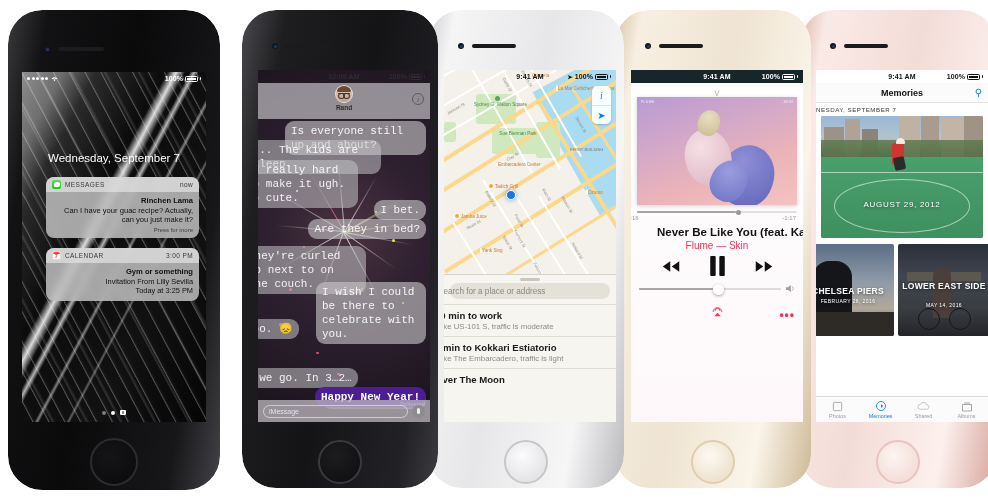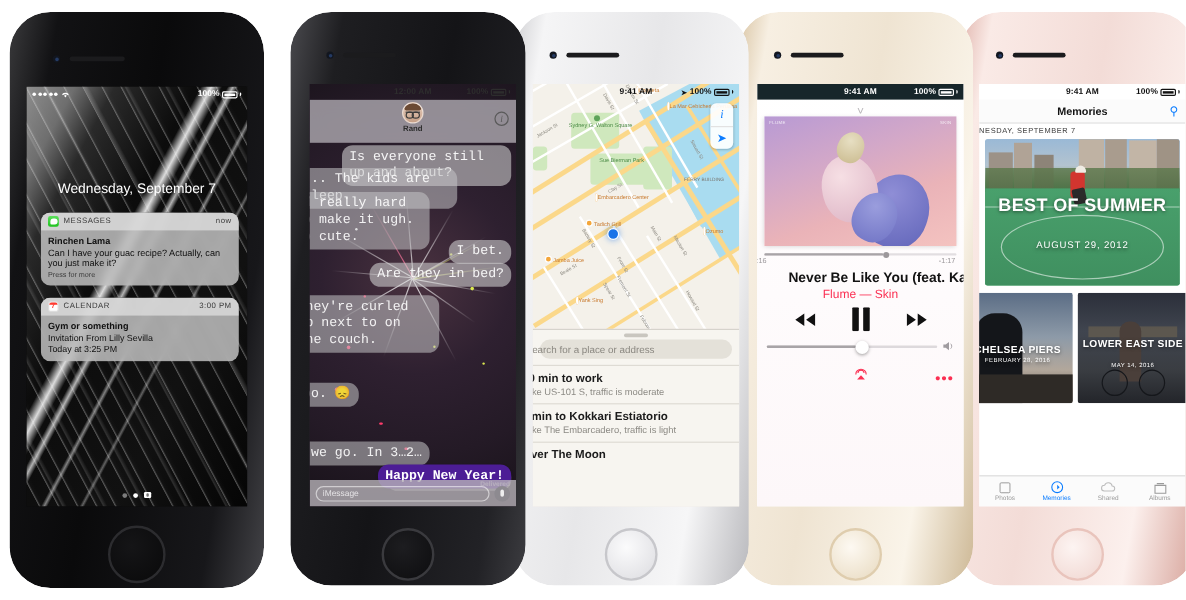--- a/index.html
+++ b/index.html
@@ -50,22 +50,22 @@
        repeating-linear-gradient(62deg, rgba(255,255,255,.00) 0px, rgba(255,255,255,.00) 9px, rgba(255,255,255,.30) 9.6px, rgba(255,255,255,.02) 11px, rgba(255,255,255,0) 14px),
        repeating-linear-gradient(62deg, rgba(255,255,255,.00) 0px, rgba(255,255,255,.00) 26px, rgba(255,255,255,.14) 27px, rgba(255,255,255,0) 30px),
        linear-gradient(118deg,#8e8e8e 0%,#6e6e6e 11%,#2a2a2a 20%,#0c0c0c 38%,#111 70%,#050505 100%); }
   .lock-beam { position:absolute; width:16px; top:-30%; height:170%;
      background:linear-gradient(90deg,rgba(255,255,255,0),rgba(255,255,255,.85),rgba(255,255,255,0));
      transform:rotate(28deg); }
   .lock-clock { position:absolute; top:28px; left:0; right:0; text-align:center; color:#fff;
      font-size:46px; font-weight:200; letter-spacing:-1px; line-height:1; text-shadow:0 1px 5px rgba(0,0,0,.4); }
   .lock-date { position:absolute; top:80px; left:0; right:0; text-align:center; color:#fff;
      font-size:11.5px; font-weight:400; text-shadow:0 1px 4px rgba(0,0,0,.5); }
-  .notif { position:absolute; left:12px; right:7px; border-radius:8px; overflow:hidden;
-     background:rgba(198,198,198,.82); backdrop-filter:blur(4px); color:#111; }
+  .notif { position:absolute; left:24px; right:7px; border-radius:8px; overflow:hidden;
+     background:rgba(198,198,198,.82); backdrop-filter:blur(4px); color:#111;text-align:right; }
   .notif-hd { display:flex; align-items:center; gap:4px; padding:3px 6px;
      background:rgba(226,226,226,.72); font-size:6.5px; letter-spacing:.4px; color:#3a3a3a; }
   .notif-hd .t { margin-left:auto; }
   .nicon { width:9px; height:9px; border-radius:2px; display:flex; align-items:center; justify-content:center;
      font-size:6px; color:#fff; }
   .nicon.msg { background:linear-gradient(#5ce05c,#1fc21f); }
   .nicon.msg:after{content:"";width:6px;height:4.5px;border-radius:2.5px 2.5px 2.5px 1px;background:#fff;display:block;}
   .nicon.cal { background:#fff; color:#ff3b30; font-weight:bold; font-size:5.5px; border:.5px solid #ddd; align-items:flex-end; padding-bottom:.5px;}
   .cal-bar { position:absolute; top:0; left:0; right:0; height:2px; background:#ff3b30; border-radius:2px 2px 0 0;}
   .notif-bd { padding:4px 6px 5px; }
@@ -212,21 +212,20 @@
         <div class="bldg" style="left:62%;width:11%;height:50px;background:#a99c8e;"></div>
         <div class="bldg" style="left:74%;width:14%;height:40px;background:#c2b5a6;"></div>
         <div class="bldg" style="left:88%;width:12%;height:46px;background:#9f9385;"></div>
         <div style="position:absolute;left:0;right:0;top:20%;height:16%;background:linear-gradient(#5f7a4f,#4d6a41);opacity:.85;"></div>
         <div class="court"></div>
         <div class="courtline" style="left:8%;right:8%;top:52%;height:44%;border-radius:50%;"></div>
         <div class="courtline" style="left:-10%;right:-10%;top:46%;height:0;border-width:0 0 1.2px 0;"></div>
         <div style="position:absolute;left:44%;top:22%;width:12px;height:22px;background:#d2352f;border-radius:3px;"></div>
         <div style="position:absolute;left:46%;top:18%;width:9px;height:6px;background:#f0ece4;border-radius:5px 5px 1px 1px;"></div>
         <div style="position:absolute;left:45%;top:34%;width:11px;height:13px;background:#2b2b2b;border-radius:2px;transform:rotate(-12deg);"></div>
-        <div class="cap" style="top:48px; font-size:15px; font-weight:bold; letter-spacing:.3px; line-height:1.05;">BEST OF SUMMER</div>
         <div class="cap" style="top:84px; font-size:8px; letter-spacing:.7px;">AUGUST 29, 2012</div>
       </div>
 
       <div class="memcard" style="left:-14px; top:174px; width:92px; height:92px;">
         <div style="position:absolute;inset:0;background:linear-gradient(#5b6d85 0%,#8d9aa8 40%,#b2a79b 70%,#5d5349 100%);"></div>
         <div style="position:absolute;left:12%;top:18%;width:42%;height:82%;background:#14161a;border-radius:16px 16px 0 0;"></div>
         <div style="position:absolute;left:0;right:0;bottom:0;height:26%;background:#2e2a26;"></div>
         <div class="cap" style="top:42px; font-size:8.5px; font-weight:bold; letter-spacing:.3px;">CHELSEA PIERS</div>
         <div class="cap" style="top:54px; font-size:5px; letter-spacing:.4px;">FEBRUARY 28, 2016</div>
       </div>
@@ -525,20 +524,21 @@
             <span class="batt-cap"></span>
         </span>
       </div>
 
       <div class="bub them" style="right:4px; top:51px;">Is everyone still up and about?</div>
       <div class="bub me" style="left:-18px; top:70px;">h... The kids are asleep.</div>
       <div class="bub me" style="left:-18px; top:90px; width:118px;">ed really hard to make it ugh. So cute.</div>
       <div class="bub them" style="right:4px; top:130px;">I bet.</div>
       <div class="bub them" style="right:4px; top:149px;">Are they in bed?</div>
       <div class="bub me" style="left:-16px; top:176px; width:124px;">They're curled up next to on the couch.</div>
+      <div class="bub them" style="right:4px; top:212px; width:110px;">I wish I could be there to celebrate with you.</div>
       <div class="bub me" style="left:-18px; top:249px;">too. 😞</div>
       <div class="bub them" style="right:4px; top:275px;margin-top:44px;">Are you ready?</div>
       <div class="bub me" style="left:-18px; top:298px;">e we go. In 3…2…</div>
       <div class="bub blue" style="right:4px; top:317px; font-weight:bold;">Happy New Year!</div>
       <div class="deliv" style="right:5px; top:331px;">Delivered</div>
 
       <div class="msg-input">
         <div class="msg-field">
           <span>iMessage</span>
         </div>

